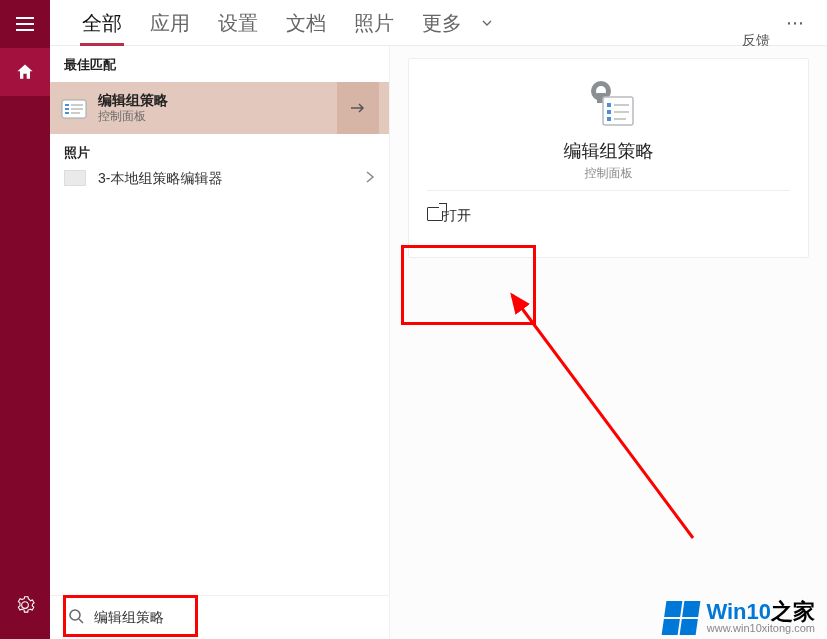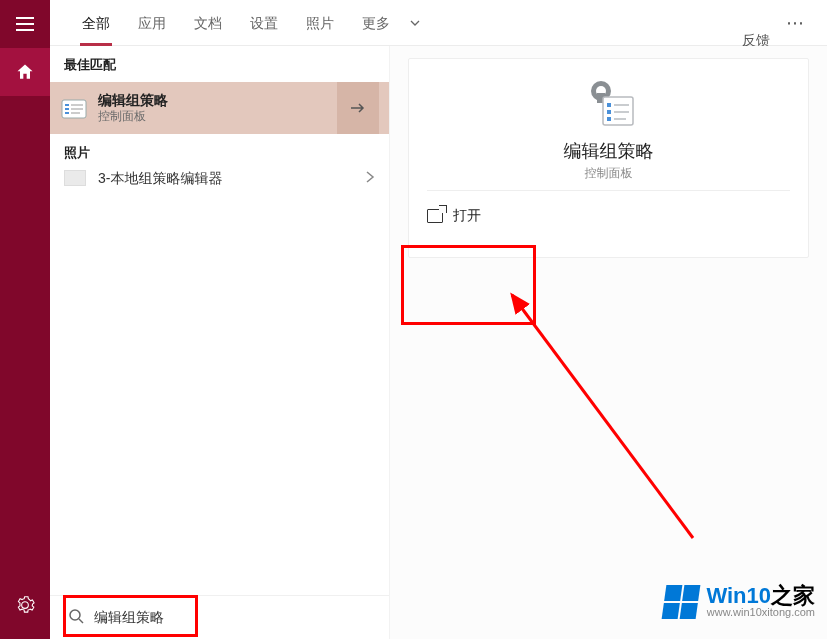--- a/index.html
+++ b/index.html
@@ -10,21 +10,21 @@
     .sb-bottom { margin-top: auto; padding-bottom: 10px; }
     .sb-btn { width: 50px; height: 48px; display: flex; align-items: center; justify-content: center; cursor: pointer; }
     .sb-btn.home-active { background: #a3113f; }
     .sb-btn svg { width: 20px; height: 20px; fill: #fff; }
     .hamburger-icon { display: flex; flex-direction: column; gap: 4px; }
     .hamburger-icon span { width: 18px; height: 2px; background: #fff; }
 
     .main { position: absolute; left: 50px; top: 0; right: 0; bottom: 0; background: #fff; display: flex; flex-direction: column; }
     
     .tabs { height: 46px; display: flex; align-items: center; padding: 0 18px; border-bottom: 1px solid #ececec; }
-    .tab { padding: 0 14px; height: 46px; line-height: 46px; font-size: 14px; color: #666; cursor: pointer; position: relative; }
+    .tab { padding: 0 14px; height: 46px; line-height: 46px; font-size: 20px; color: #666; cursor: pointer; position: relative; }
     .tab.active { color: #111; }
     .tab.active::after { content: ""; position: absolute; left: 12px; right: 12px; bottom: 0; height: 3px; background: #b82f47; }
     .tab-more { display: flex; align-items: center; gap: 20px; }
     .tabs-right { margin-left: auto; display: flex; align-items: center; gap: 12px; }
     .feedback { font-size: 14px; color: #555; cursor: pointer; margin-top: 36px; }
     .dots { font-size: 18px; color: #555; cursor: pointer; padding: 0 4px; letter-spacing: 1px; }
 
     .content { flex: 1; display: flex; overflow: hidden; }
     
     .left-col { width: 340px; display: flex; flex-direction: column; border-right: 1px solid #f2f2f2; position: relative; }
@@ -42,36 +42,36 @@
     .photo-title { flex: 1; font-size: 14px; color: #333; }
     .photo-chev { font-size: 14px; color: #888; }
 
     .right-col { flex: 1; position: relative; padding: 0 18px; background: #fcfcfc; }
     .detail-card { margin-top: 12px; background: #fff; border: 1px solid #eee; border-radius: 2px; text-align: center; padding: 18px 0 12px 0; }
     .big-icon { width: 56px; height: 52px; margin: 0 auto 10px auto; }
     .detail-title { font-size: 18px; color: #222; margin-bottom: 2px; }
     .detail-sub { font-size: 12px; color: #8a8a8a; margin-bottom: 8px; }
     .divider { height: 1px; background: #eee; margin: 6px 18px 0 18px; }
     
-    .open-row { display: flex; align-items: center; gap: 10px; padding: 16px 18px 20px 18px; cursor: pointer; }
+    .open-row { display: flex; align-items: flex-start; padding: 16px 18px 20px 18px; cursor: pointer; }
     .open-icon { width: 16px; height: 14px; border: 1.4px solid #333; border-radius: 1px; position: relative; }
     .open-icon::after { content: ""; position: absolute; top: -5px; right: -5px; width: 7px; height: 7px; border-top: 1.4px solid #333; border-right: 1.4px solid #333; background: #fcfcfc; }
     .open-text { font-size: 14px; color: #222; }
     
     .highlight-box { position: absolute; border: 3px solid #ff0000; pointer-events: none; }
     .hb1 { left: 401px; top: 245px; width: 135px; height: 80px; }
     .hb2 { left: 63px; top: 595px; width: 135px; height: 42px; }
     
     .arrow-anno { position: absolute; left: 0; top: 0; width: 827px; height: 639px; pointer-events: none; }
     
     .searchbar { position: absolute; left: 0; right: 0; bottom: 0; height: 44px; display: flex; align-items: center; padding: 0 18px; background: #fff; border-top: 1px solid #f0f0f0; }
     .search-icon { margin-right: 10px; color: #666; }
     .search-text { font-size: 14px; color: #333; }
     
-    .watermark { position: absolute; right: 12px; bottom: 20px; display: flex; align-items: center; gap: 8px; pointer-events: none; }
+    .watermark { position: absolute; right: 12px; bottom: 4px; display: flex; align-items: center; gap: 8px; pointer-events: none; }
     .wm-logo { display: grid; grid-template-columns: 16px 16px; grid-template-rows: 16px 16px; gap: 2px; transform: skewX(-8deg); }
     .wm-logo div { background: #0078d7; }
     .wm-text { display: flex; flex-direction: column; line-height: 1.05; }
     .wm-main { font-size: 22px; font-weight: bold; }
     .wm-blue { color: #0078d7; }
     .wm-url { font-size: 11px; color: #888; text-align: right; }
   </style>
 </head>
 <body>
 
@@ -96,22 +96,22 @@
           <path d="M12 8a4 4 0 100 8 4 4 0 000-8zm9 4a7 7 0 00-.1-1l2-1.6-2-3.4-2.4 1A7 7 0 0016 4.5L15.6 2h-4L11 4.5A7 7 0 008.5 5.5l-2.4-1-2 3.4L6 9.5A7 7 0 006 12a7 7 0 00.1 1L4 14.6l2 3.4 2.4-1a7 7 0 002.5 1l.4 2.5h4l.4-2.5a7 7 0 002.5-1l2.4 1 2-3.4-2-1.6A7 7 0 0021 12z" fill="none" stroke="#fff" stroke-width="1.3"></path>
         </svg>
     </div>
   </div>
 </div>
 
 <div class="main">
   <div class="tabs">
     <div class="tab active">全部</div>
     <div class="tab">应用</div>
+    <div class="tab">设置</div>
     <div class="tab">文档</div>
-    <div class="tab">设置</div>
     <div class="tab">照片</div>
     <div class="tab tab-more">
       <span>更多</span>
       <svg width="10" height="10" viewBox="0 0 10 10">
           <path d="M1 3l4 4 4-4" fill="none" stroke="#666" stroke-width="1.3"></path>
         </svg>
     </div>
     <div class="tabs-right">
       <div class="feedback">反馈</div>
       <div class="dots">⋯</div>

